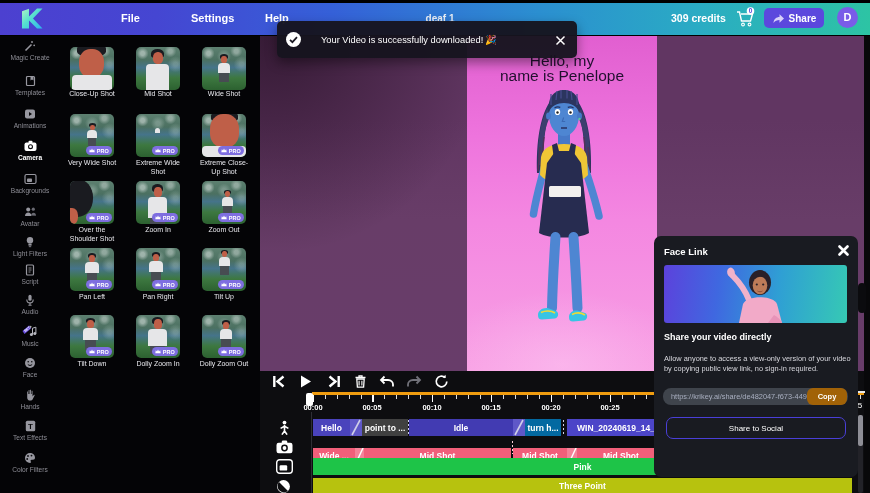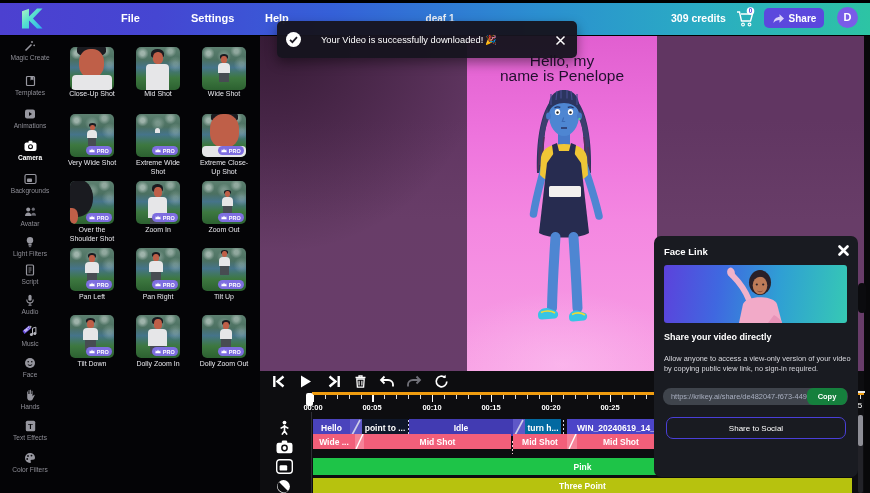--- a/index.html
+++ b/index.html
@@ -55,40 +55,40 @@
   #timeline { left:260px; top:371px; width:610px; height:122px; background:#0d0d10; }
   .ticon { position:absolute; top:374px; }
   #oline { left:312px; top:392px; width:558px; height:3px; background:#ef9c10; }
   .tlabel { position:absolute; top:403px; width:30px; text-align:center; color:#fff; font-size:7.5px; font-weight:bold; }
   #playhead { left:306px; top:393px; width:7px; height:13px; background:#fff; border-radius:2px; }
   .railicon { position:absolute; left:276px; }
   #vline { left:311px; top:412px; width:1px; height:81px; background:#2e2e34; }
   .clip { position:absolute; top:0; height:100%; display:flex; align-items:center; justify-content:center;
     color:#fff; font-weight:bold; font-size:8.5px; white-space:nowrap; overflow:hidden; }
   .tr1 { top:419px; height:17px; }
-  .tr2 { top:434px; height:15px; }
+  .tr2 { top:448px; height:15px; }
   .tr3 { left:313px; top:458px; height:17px; background:#1ec448; width:539px; color:#fff; font-weight:bold; font-size:8.5px;
     display:flex; align-items:center; justify-content:center; }
   .tr4 { left:313px; top:478px; height:15px; background:#b7c20e; width:539px; color:#fff; font-weight:bold; font-size:8.5px;
     display:flex; align-items:center; justify-content:center; }
 
   
   #redge { left:864px; top:36px; width:6px; height:457px; background:#08080a; }
   #stagescroll { left:858px; top:283px; width:8px; height:30px; background:#0b0b0e; border-radius:4px; }
 
   
   #modal { left:654px; top:236px; width:204px; height:241px; background:#191b21; border-radius:7px; }
   #modal h3 { color:#fff; font-size:9.5px; position:absolute; left:10px; top:10px; }
   #mthumb { position:absolute; left:10px; top:29px; width:183px; height:58px; border-radius:3px;
     background:linear-gradient(97deg,#5c42dc 0%,#3f68e0 30%,#2f9fd4 62%,#36c9b4 100%); overflow:hidden; }
   #mshare { color:#fff; font-size:9px; font-weight:bold; position:absolute; left:10px; top:96px; }
   #mdesc { color:#d9d9df; font-size:7.4px; line-height:9.5px; position:absolute; left:10px; top:118px; width:188px; }
   #minput { position:absolute; left:9px; top:152px; width:185px; height:17px; background:#3f444c; border-radius:8px;
     color:#a9afc0; font-size:7.4px; line-height:17px; padding-left:8px; }
-  #mcopy { position:absolute; left:153px; top:152px; width:40px; height:17px; background:#15803d; border-radius:6px;
+  #mcopy { position:absolute; left:153px; top:152px; width:40px; height:17px; background:#a16207; border-radius:6px;
     color:#fff; font-size:7.5px; font-weight:bold; text-align:center; line-height:17px; }
   .mbtn { position:absolute; left:12px; width:180px; height:22px; border:1px solid #4a3fd8; border-radius:7px;
     color:#fff; font-size:8px; text-align:center; line-height:21px; background:transparent; }
 
   
   #toast { left:277px; top:21px; width:300px; height:37px; background:rgba(22,20,30,0.96); border-radius:5px;
     box-shadow:0 5px 12px rgba(0,0,0,0.4); }
   #toast .chk { position:absolute; left:9px; top:11px; width:15px; height:15px; border-radius:50%; background:#fff; }
   #toast .msg { position:absolute; left:44px; top:13px; color:#fff; font-size:9.3px; }
 </style>
@@ -427,21 +427,21 @@
     <path d="M3 3a6.4 6.4 0 0 0 9 9z" fill="#0d0d10"></path>
   </svg>
   <div class="abs" id="vline"></div>
 
   <div class="clip tr1" style="left:313px;width:37px;background:#4a43bc;">Hello</div>
   <div class="clip tr1" style="left:350px;width:12px;background:#5f58c8;">
     <svg width="12" height="17">
       <path d="M10 1L2 16" stroke="#cfcfe8" stroke-width="1.6"></path>
     </svg>
   </div>
-  <div class="clip tr1" style="left:362px;width:46px;background:#0f172a;">point to ...</div>
+  <div class="clip tr1" style="left:362px;width:46px;background:#404040;">point to ...</div>
   <div class="clip tr1" style="left:409px;width:104px;background:#423bb2;">Idle</div>
   <div class="clip tr1" style="left:513px;width:12px;background:#5f58c8;">
     <svg width="12" height="17">
       <path d="M10 1L2 16" stroke="#cfcfe8" stroke-width="1.6"></path>
     </svg>
   </div>
   <div class="clip tr1" style="left:525px;width:36px;background:#0369a1;">turn h...</div>
   <div class="clip tr1" style="left:567px;width:285px;background:#4c45c8;justify-content:flex-start;padding-left:10px;">WIN_20240619_14_3</div>
   <div class="clip tr2" style="left:313px;width:42px;background:#f25f7a;">Wide ...</div>
   <div class="clip tr2" style="left:355px;width:9px;background:#f58298;">

